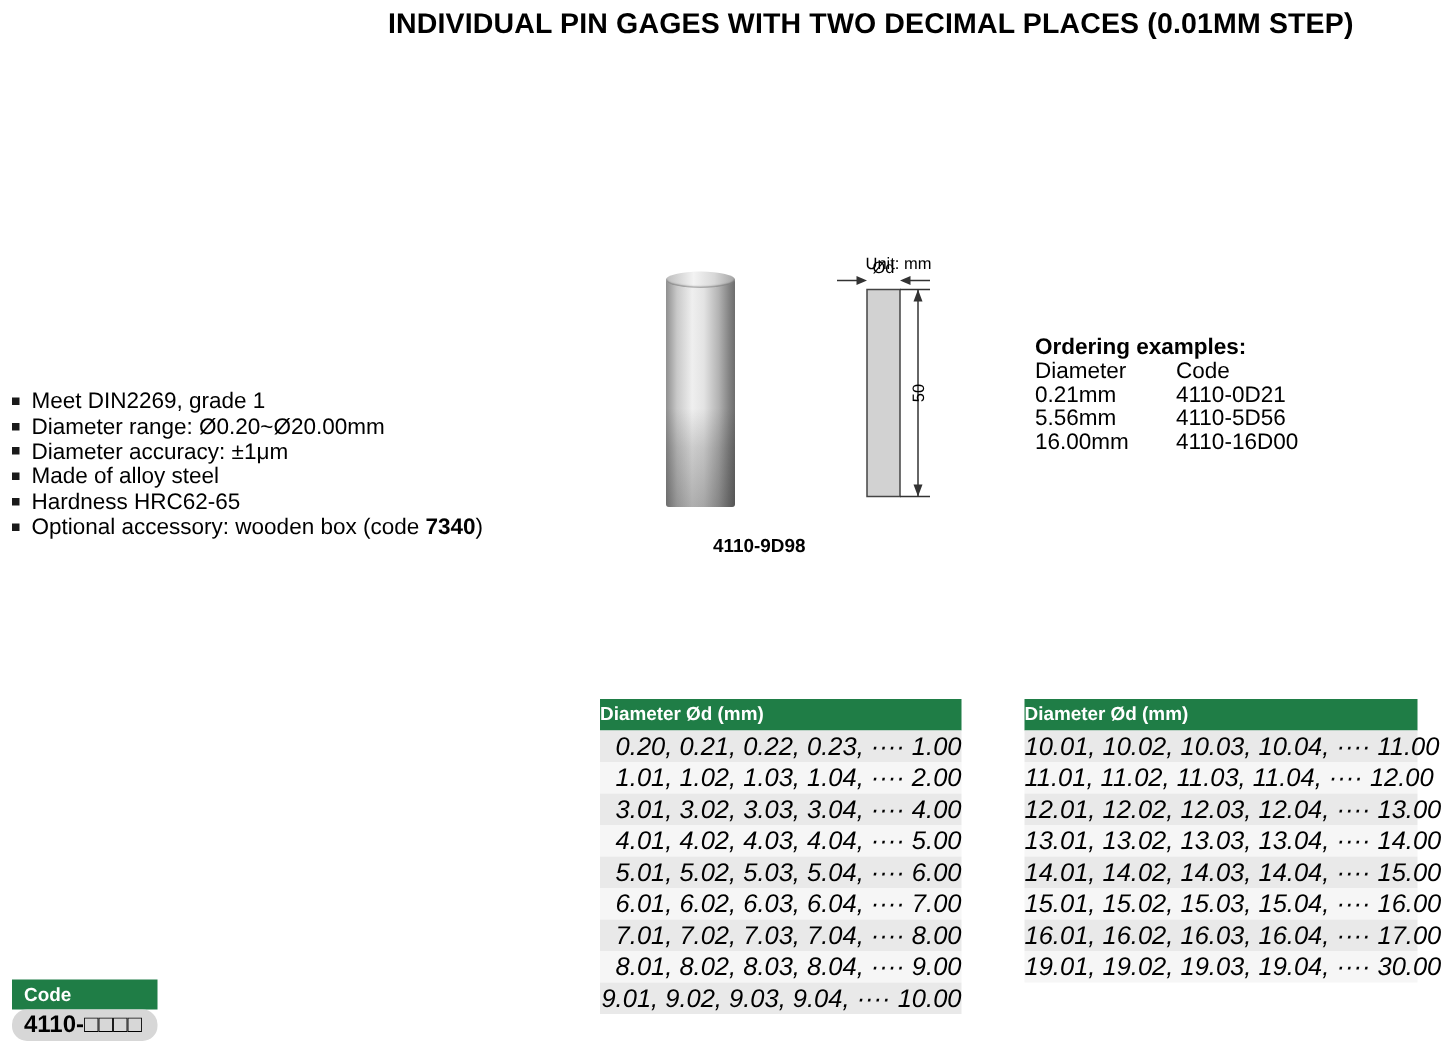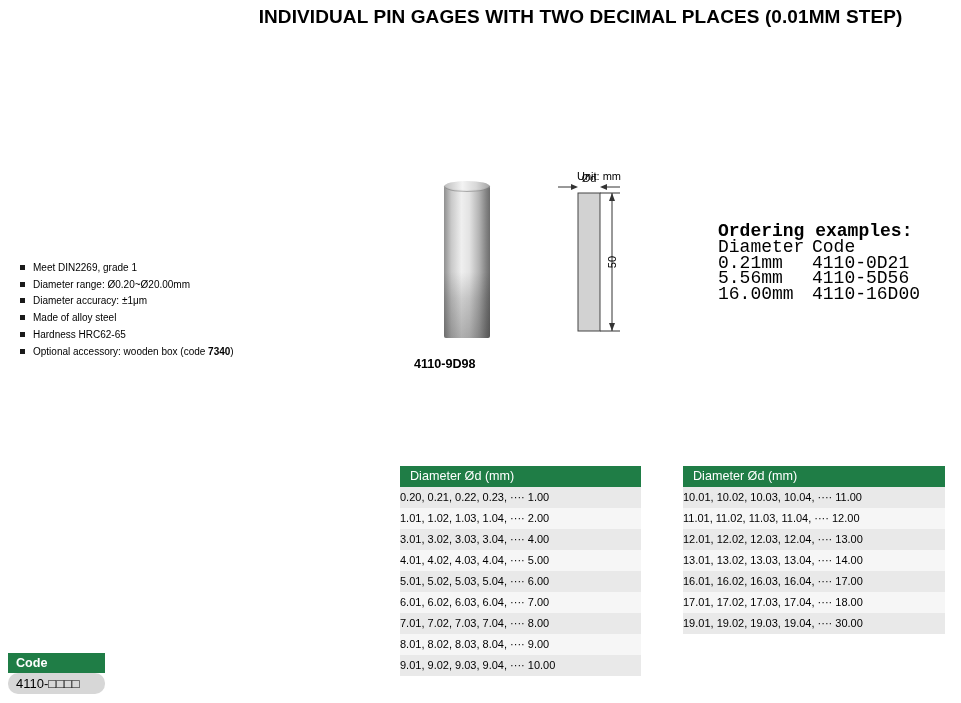--- a/index.html
+++ b/index.html
@@ -8,76 +8,76 @@
     font-family:"Liberation Sans", sans-serif; color:#000; overflow:hidden;
   }
 
   
   .title {
     position:absolute; top:6px; left:200px; width:761px;
     text-align:center; font-size:19px; font-weight:bold; letter-spacing:0.1px;
   }
 
   
-  .features { position:absolute; left:20px; top:259px; font-size:10px; }
+  .features { position:absolute; left:8px; top:259px; font-size:15px; }
   .feature-row { display:flex; align-items:center; height:16.8px; white-space:nowrap; }
   .bullet { width:5px; height:5px; background:#1a1a1a; margin-right:8px; flex:0 0 auto; }
   .bold { font-weight:bold; }
 
   
   .pin { position:absolute; left:444px; top:181px; width:46px; height:157px; }
   .pin-body {
     position:absolute; top:5px; left:0; right:0; bottom:0; border-radius:2px;
     background:linear-gradient(90deg,#8f8f8f 0%,#c9c9c9 16%,#efefef 38%,#e3e3e3 55%,#b4b4b4 76%,#828282 92%,#6d6d6d 100%);
   }
   .pin-cap {
     position:absolute; top:0; left:0; width:100%; height:11px; border-radius:50%;
     background:linear-gradient(90deg,#bdbdbd,#f3f3f3 40%,#d8d8d8 70%,#a3a3a3);
     box-shadow:inset 0 -1px 1px rgba(0,0,0,0.3);
   }
   .pin-shade {
     position:absolute; left:0; right:0; bottom:0; height:42%; border-radius:0 0 2px 2px;
     background:linear-gradient(180deg, rgba(0,0,0,0) 0%, rgba(25,25,25,0.16) 40%, rgba(25,25,25,0.30) 100%);
   }
   .pin-label {
-    position:absolute; left:414px; top:357px; width:106px; text-align:left;
+    position:absolute; left:431px; top:357px; width:106px; text-align:right;
     font-size:12.6px; font-weight:bold;
   }
 
   
   .unit-label { position:absolute; left:577px; top:170px; font-size:11px; }
   .drawing { position:absolute; left:556px; top:172px; width:100px; height:168px; }
   .drawing svg { display:block; }
 
   
-  .ordering { position:absolute; left:718px; top:224px; width:235px; font-size:18px; line-height:15.8px;font-family:Liberation Mono, monospace; }
+  .ordering { position:absolute; left:690px; top:224px; width:235px; font-size:15px; line-height:15.8px; }
   .ordering-heading { font-weight:bold; }
   .ordering-row { display:flex; }
   .ordering-col-d { width:94px; flex:0 0 auto; }
 
   
   .dtable { position:absolute; top:466px; }
   .dtable.left  { left:400px; width:241px; }
   .dtable.right { left:683px; width:262px; }
   .dtable-header {
-    background:#1f7d46; color:#fff; font-weight:normal; font-size:12.6px;
-    height:21px; line-height:21px; padding-left:10px; box-sizing:border-box;
+    background:#1f7d46; color:#fff; font-weight:bold; font-size:12.6px;
+    height:21px; line-height:21px; box-sizing:border-box;
   }
-  .dtable-rows .row { height:21px; line-height:21px; text-align:left; font-size:11px; white-space:nowrap; }
+  .dtable-rows .row { height:21px; line-height:21px; text-align:right; font-size:17px; white-space:nowrap;font-style:italic; }
   .dtable-rows .row:nth-child(odd)  { background:#e9e9e9; }
   .dtable-rows .row:nth-child(even) { background:#f6f6f6; }
 
   
   .code-block { position:absolute; left:8px; top:653px; width:97px; }
   .code-header {
     background:#1f7d46; color:#fff; font-weight:bold; font-size:12.6px;
     height:20px; line-height:20px; padding-left:8px; box-sizing:border-box;
   }
   .code-value {
-    background:#d7d7d7; font-weight:normal; font-size:13px;
+    background:#d7d7d7; font-weight:bold; font-size:16px;
     height:21px; line-height:21px; padding-left:8px; box-sizing:border-box;border-radius:10px;
   }
 </style>
 </head>
 <body>
 
 <div class="page">
 
   <div class="title">INDIVIDUAL PIN GAGES WITH TWO DECIMAL PLACES (0.01MM STEP)</div>
 
@@ -171,22 +171,23 @@
       </div>
   </div>
 
   <div class="dtable right">
     <div class="dtable-header">Diameter Ød (mm)</div>
     <div class="dtable-rows">
         <div class="row">10.01, 10.02, 10.03, 10.04, ···· 11.00</div>
         <div class="row">11.01, 11.02, 11.03, 11.04, ···· 12.00</div>
         <div class="row">12.01, 12.02, 12.03, 12.04, ···· 13.00</div>
         <div class="row">13.01, 13.02, 13.03, 13.04, ···· 14.00</div>
+        <div class="row">14.01, 14.02, 14.03, 14.04, ···· 15.00</div>
+        <div class="row">15.01, 15.02, 15.03, 15.04, ···· 16.00</div>
         <div class="row">16.01, 16.02, 16.03, 16.04, ···· 17.00</div>
-        <div class="row">17.01, 17.02, 17.03, 17.04, ···· 18.00</div>
         <div class="row">19.01, 19.02, 19.03, 19.04, ···· 30.00</div>
       </div>
   </div>
 
   <div class="code-block">
     <div class="code-header">Code</div>
     <div class="code-value">4110-□□□□</div>
   </div>
 
 </div>

